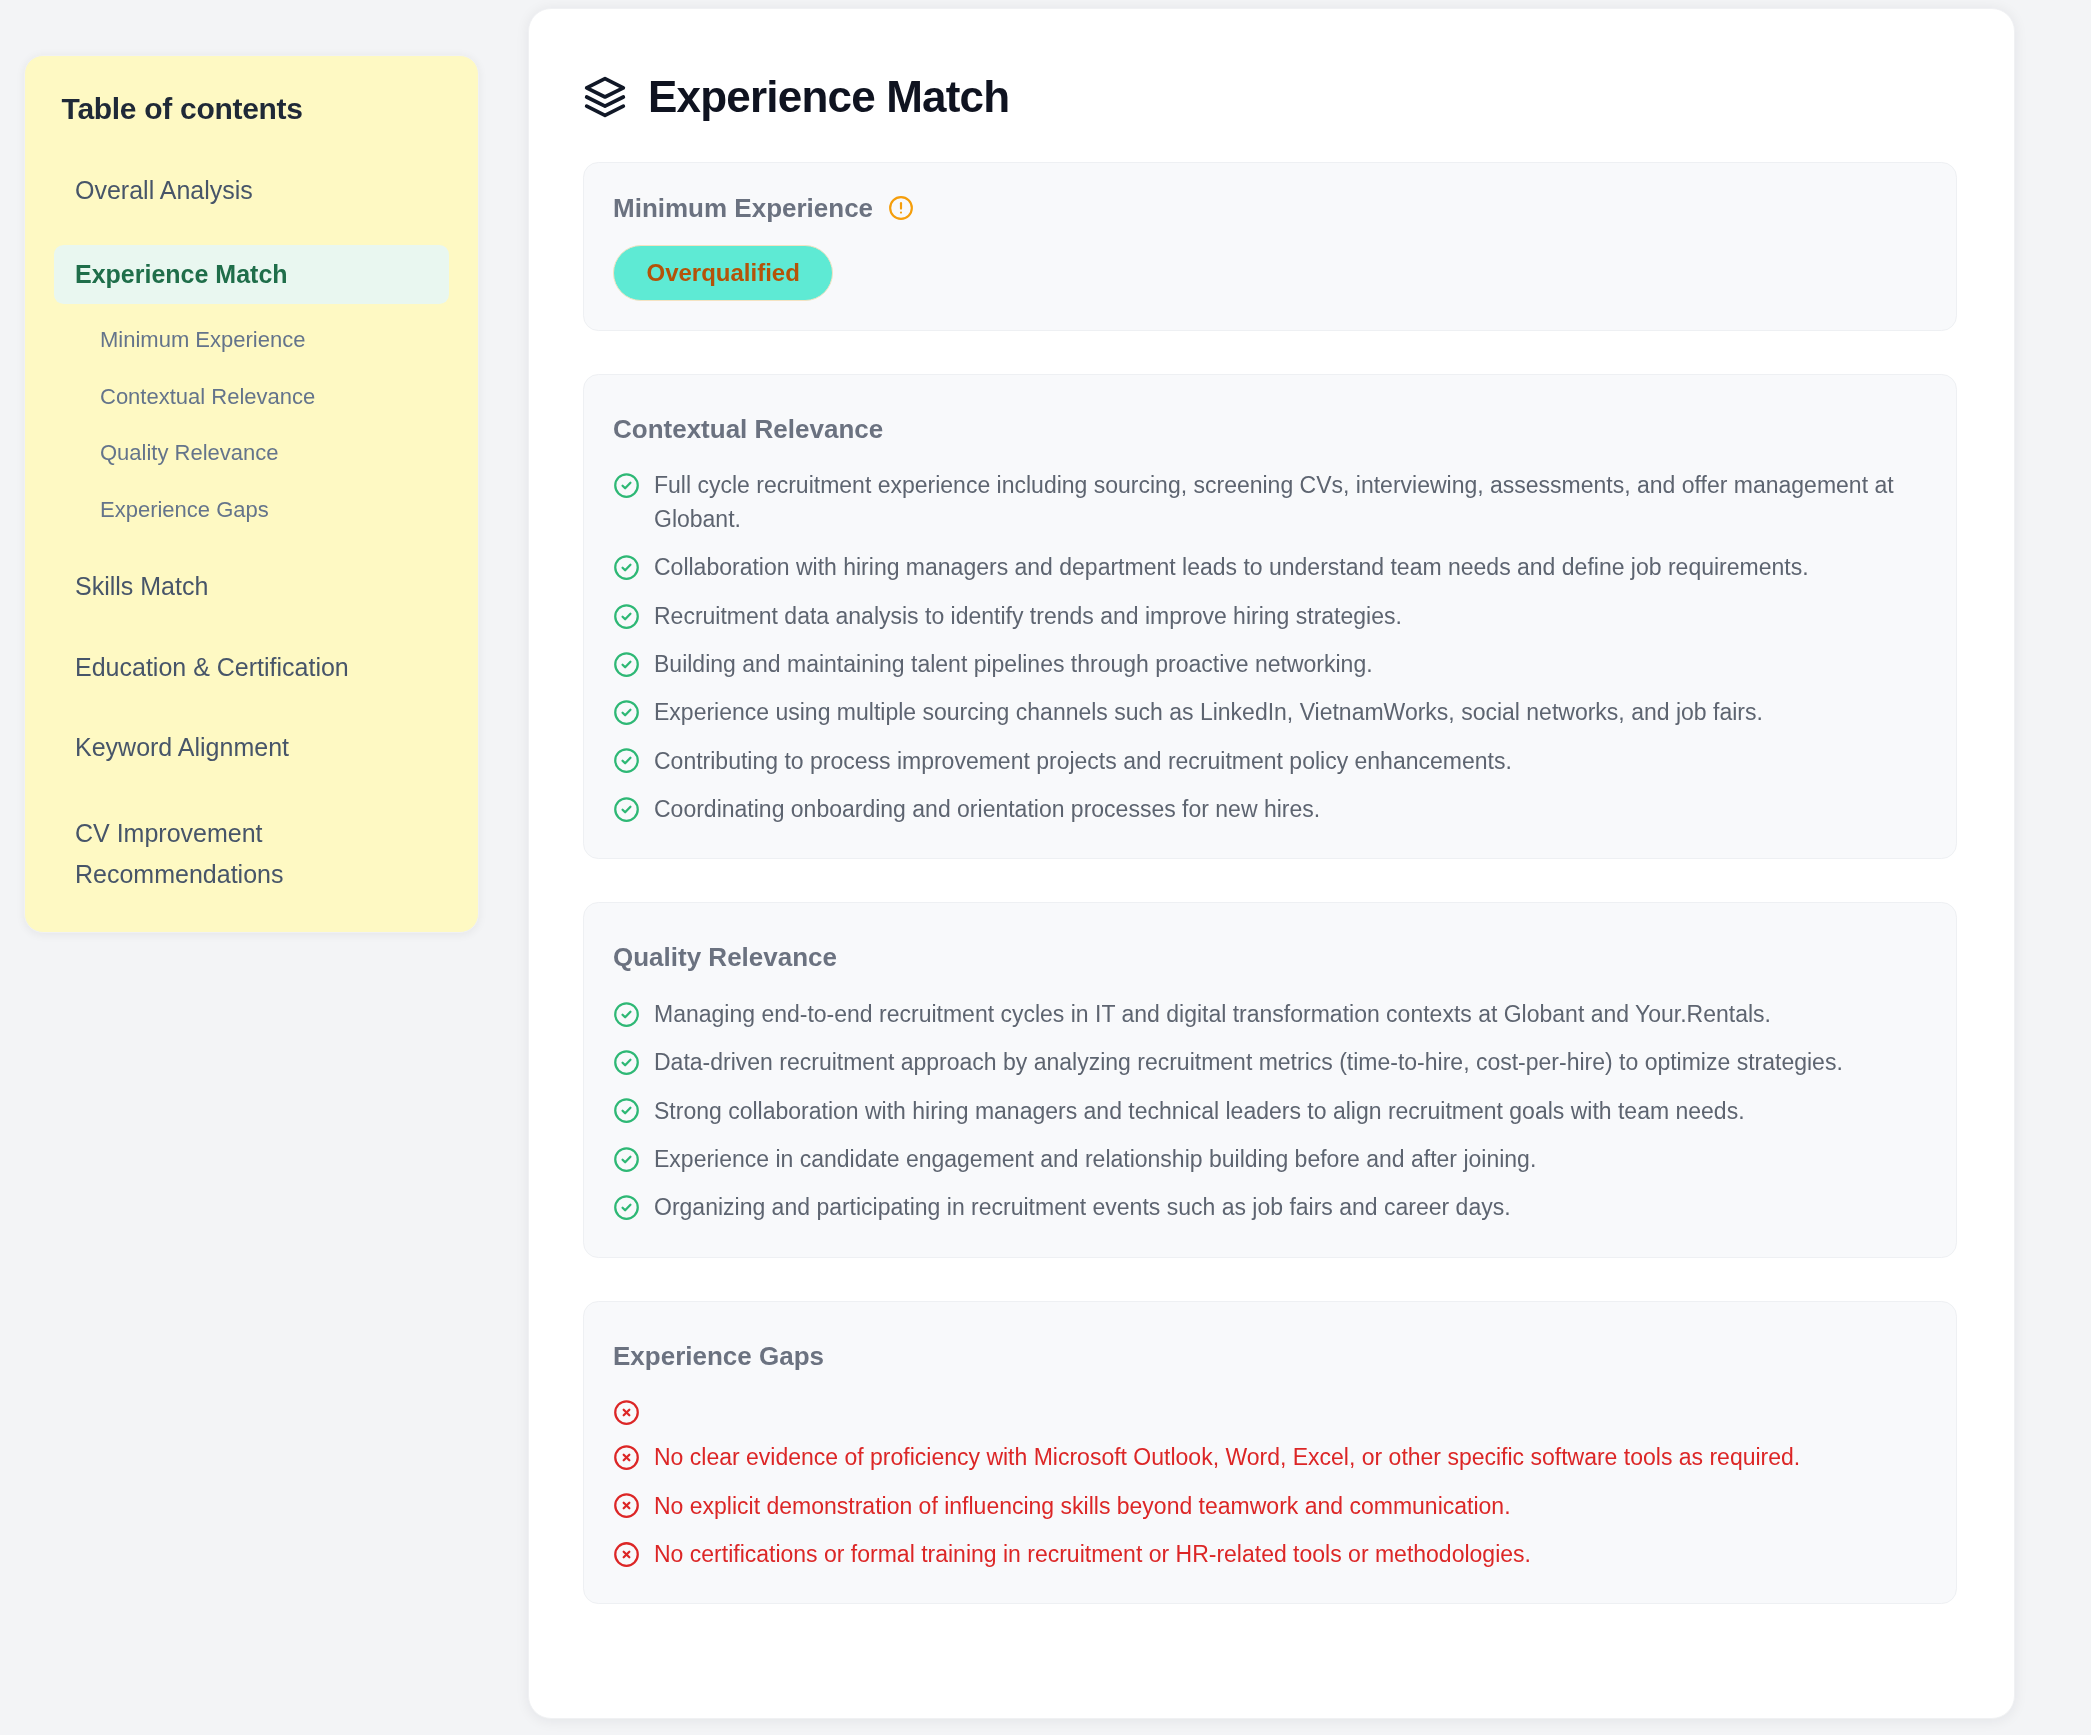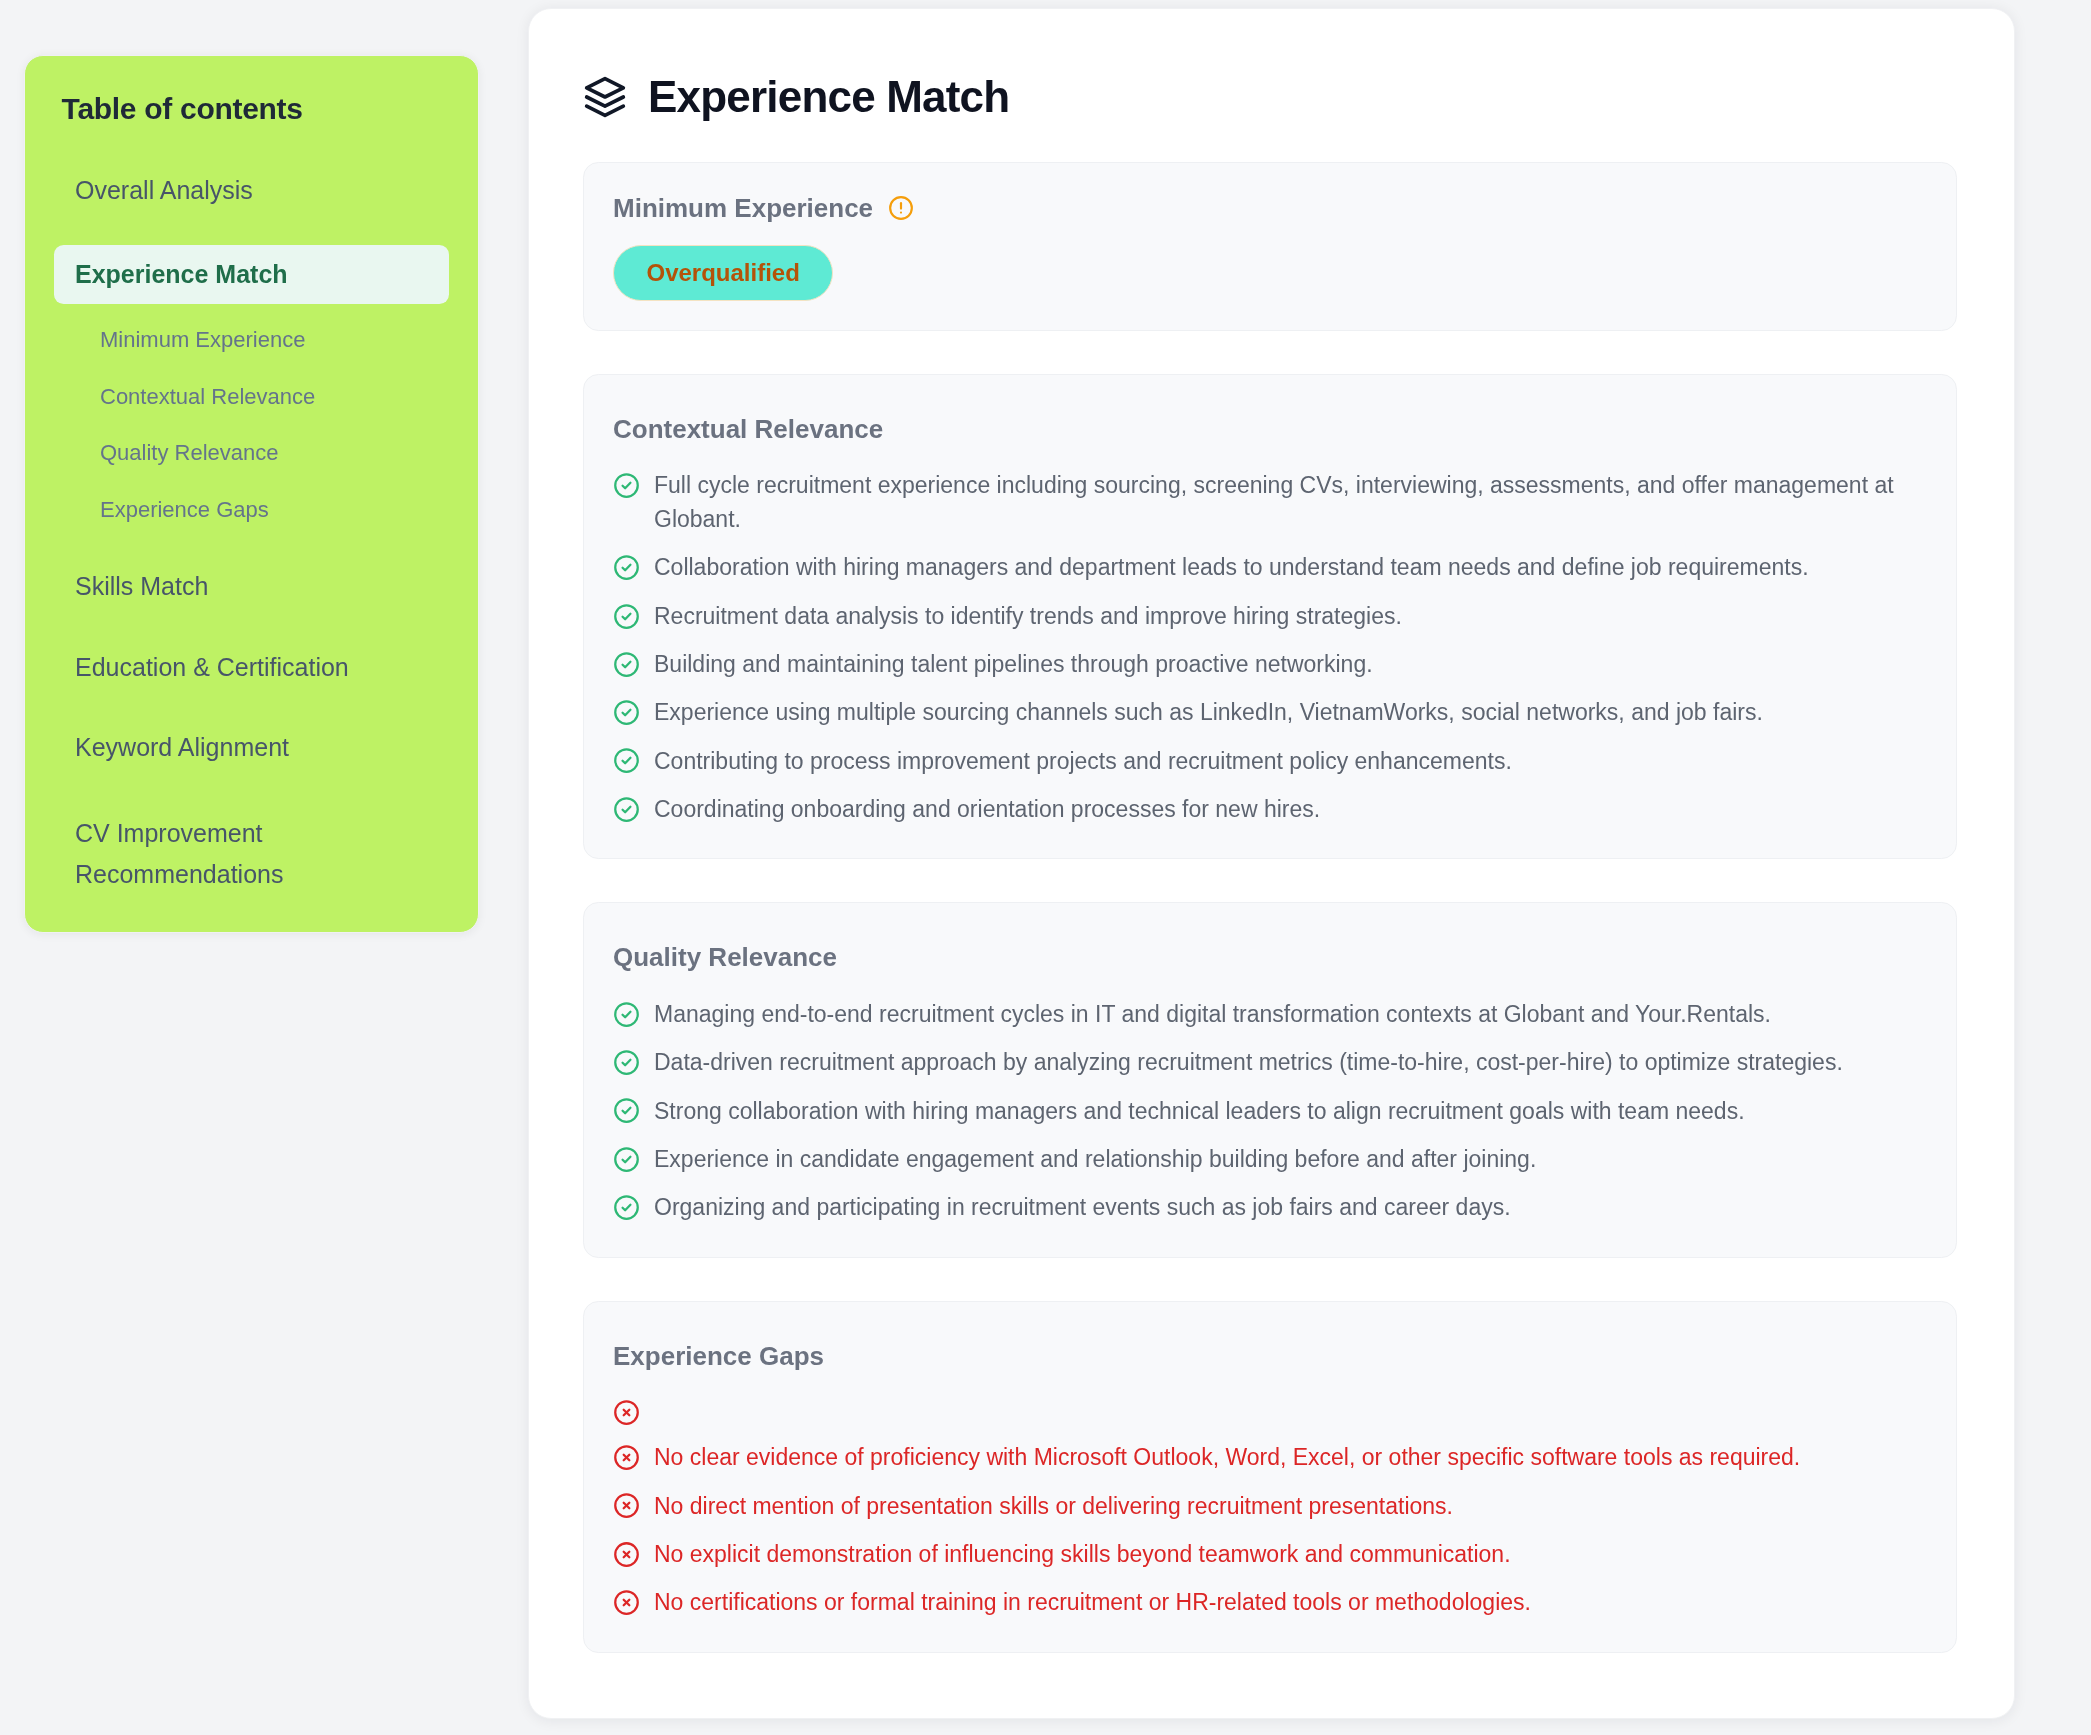--- a/index.html
+++ b/index.html
@@ -14,21 +14,21 @@
   }
 
   
   .toc-card {
     position: absolute;
     left: 24px;
     top: 55px;
     width: 455px;
     height: 878px;
     box-sizing: border-box;
-    background: #bef264;
+    background: #fef9c3;
     border: 1px solid #f0f1f3;
     border-radius: 19px;
     box-shadow: 0 1.9px 9.6px rgba(15,23,42,0.06);
     padding: 36px 29px 25px 29px;
   }
   .toc-title {
     font-size: 30px;
     line-height: 34px;
     font-weight: 700;
     color: #1f2937;
@@ -307,35 +307,27 @@
               <line x1="14.5" y1="9.5" x2="9.5" y2="14.5"></line>
             </svg></span>
         <span class="li-text">No clear evidence of proficiency with Microsoft Outlook, Word, Excel, or other specific software tools as required.</span>
       </div>
       <div class="list-item negative">
         <span class="li-icon"><svg viewBox="0 0 24 24" width="27" height="27" fill="none" stroke="currentColor" stroke-width="2" stroke-linecap="round" stroke-linejoin="round">
               <circle cx="12" cy="12" r="10"></circle>
               <line x1="9.5" y1="9.5" x2="14.5" y2="14.5"></line>
               <line x1="14.5" y1="9.5" x2="9.5" y2="14.5"></line>
             </svg></span>
-        <span class="li-text">No direct mention of presentation skills or delivering recruitment presentations.</span>
+        <span class="li-text">No explicit demonstration of influencing skills beyond teamwork and communication.</span>
       </div>
       <div class="list-item negative">
         <span class="li-icon"><svg viewBox="0 0 24 24" width="27" height="27" fill="none" stroke="currentColor" stroke-width="2" stroke-linecap="round" stroke-linejoin="round">
               <circle cx="12" cy="12" r="10"></circle>
               <line x1="9.5" y1="9.5" x2="14.5" y2="14.5"></line>
               <line x1="14.5" y1="9.5" x2="9.5" y2="14.5"></line>
             </svg></span>
-        <span class="li-text">No explicit demonstration of influencing skills beyond teamwork and communication.</span>
-      </div>
-      <div class="list-item negative">
-        <span class="li-icon"><svg viewBox="0 0 24 24" width="27" height="27" fill="none" stroke="currentColor" stroke-width="2" stroke-linecap="round" stroke-linejoin="round">
-              <circle cx="12" cy="12" r="10"></circle>
-              <line x1="9.5" y1="9.5" x2="14.5" y2="14.5"></line>
-              <line x1="14.5" y1="9.5" x2="9.5" y2="14.5"></line>
-            </svg></span>
         <span class="li-text">No certifications or formal training in recruitment or HR-related tools or methodologies.</span>
       </div>
     </div>
   </section>
 
 </main>
 
 
 </body></html>

